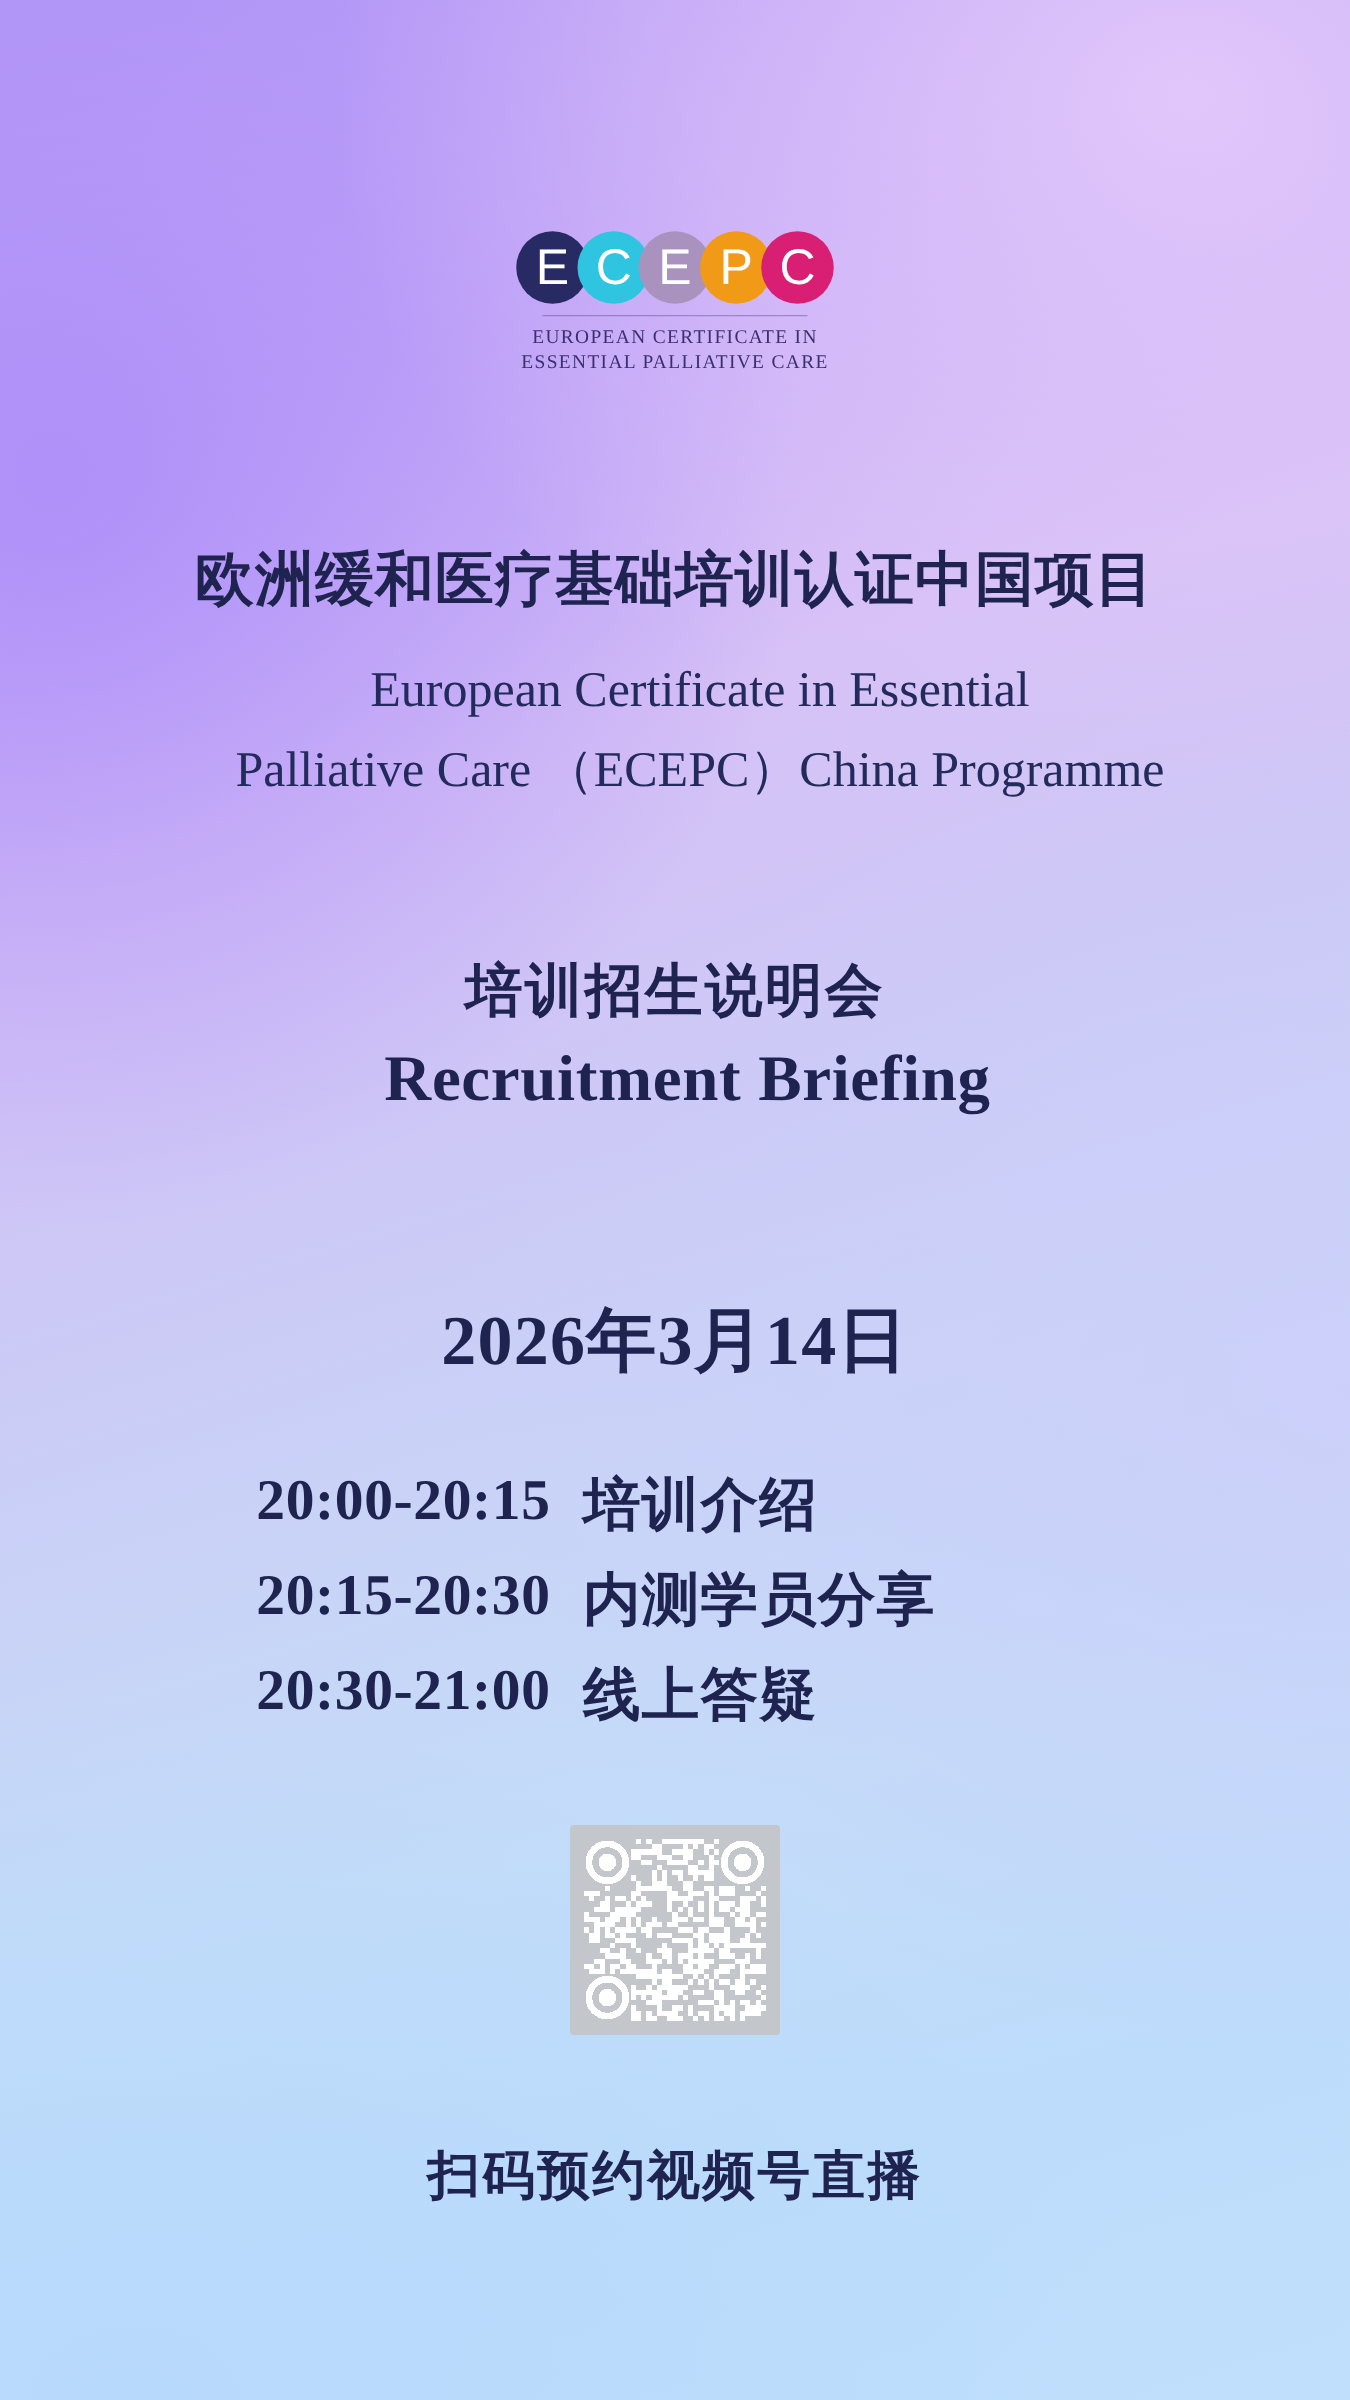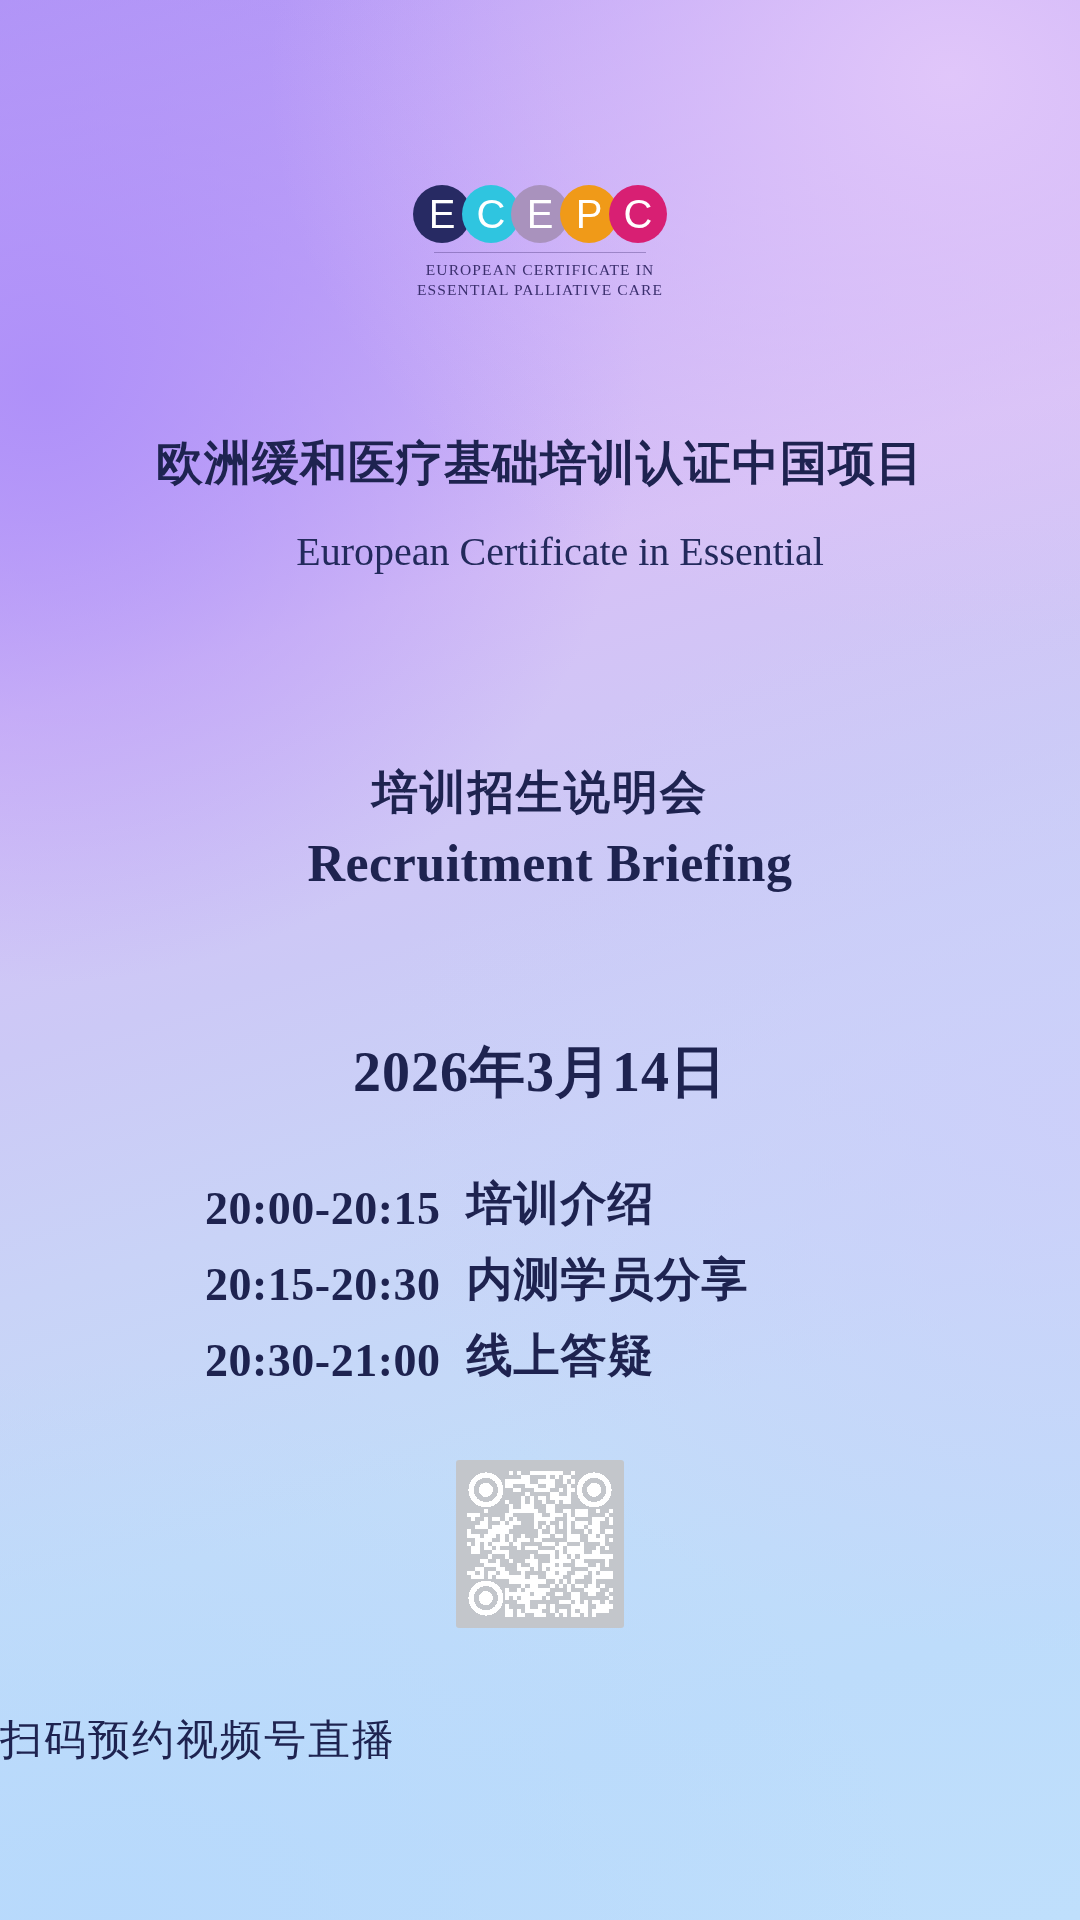--- a/index.html
+++ b/index.html
@@ -57,37 +57,37 @@
     position:absolute; left:0; right:0; top:1035px; text-align:center;
     font-size:56px; font-weight:700; color:#1e2350; letter-spacing:1px;
   }
 
   
   .schedule{
     position:absolute; left:205px; top:1173px;
     display:flex; flex-direction:column; gap:14px;
   }
   .sched-row{
-    display:flex; align-items:flex-end;
+    display:flex; align-items:flex-start;
     font-size:46px; font-weight:700; color:#1e2350;
   }
   .sched-time{ letter-spacing:0.5px; }
   .sched-label{ margin-left:26px; letter-spacing:1px; }
 
   
   .qr-box{
     position:absolute; left:50%; top:1460px; transform:translateX(-50%);
     width:168px; height:168px; padding:7px;
     background:#c3c6cb; border-radius:3px;
   }
   .qr-grid{ position:relative; width:100%; height:100%; }
   .qr-grid svg{ display:block; width:100%; height:100%; }
   .caption{
-    position:absolute; left:0; right:0; top:1712px; 
-    font-size:42px; font-weight:400; color:#1e2350; letter-spacing:2px;
+    position:absolute; left:0; right:0; top:1712px; text-align:center;
+    font-size:42px; font-weight:700; color:#1e2350; letter-spacing:2px;
   }
 </style>
 </head>
 <body>
 
 <div class="poster">
 
   <div class="logo-wrap">
     <div class="logo-circles">
       <div class="lc" style="background: rgb(39, 42, 99);">
@@ -109,20 +109,21 @@
     <div class="logo-rule"></div>
     <div class="logo-sub">
       <div>EUROPEAN CERTIFICATE IN</div>
       <div>ESSENTIAL PALLIATIVE CARE</div>
     </div>
   </div>
 
   <div class="title-cn">欧洲缓和医疗基础培训认证中国项目</div>
   <div class="title-en">
     <div>European Certificate in Essential</div>
+    <div>Palliative Care （ECEPC）China Programme</div>
   </div>
 
   <div class="event-cn">培训招生说明会</div>
   <div class="event-en">Recruitment Briefing</div>
   <div class="date">2026年3月14日</div>
 
   <div class="schedule">
     <div class="sched-row">
       <span class="sched-time">20:00-20:15</span>
       <span class="sched-label">培训介绍</span>

